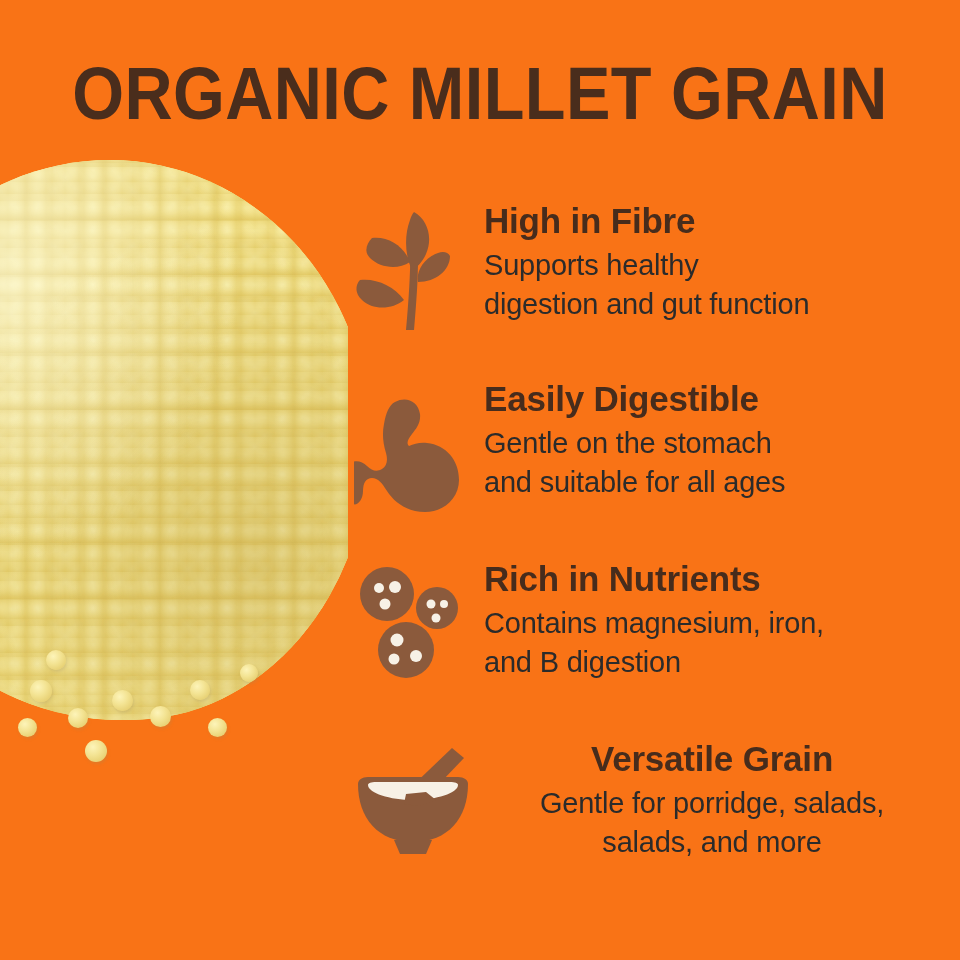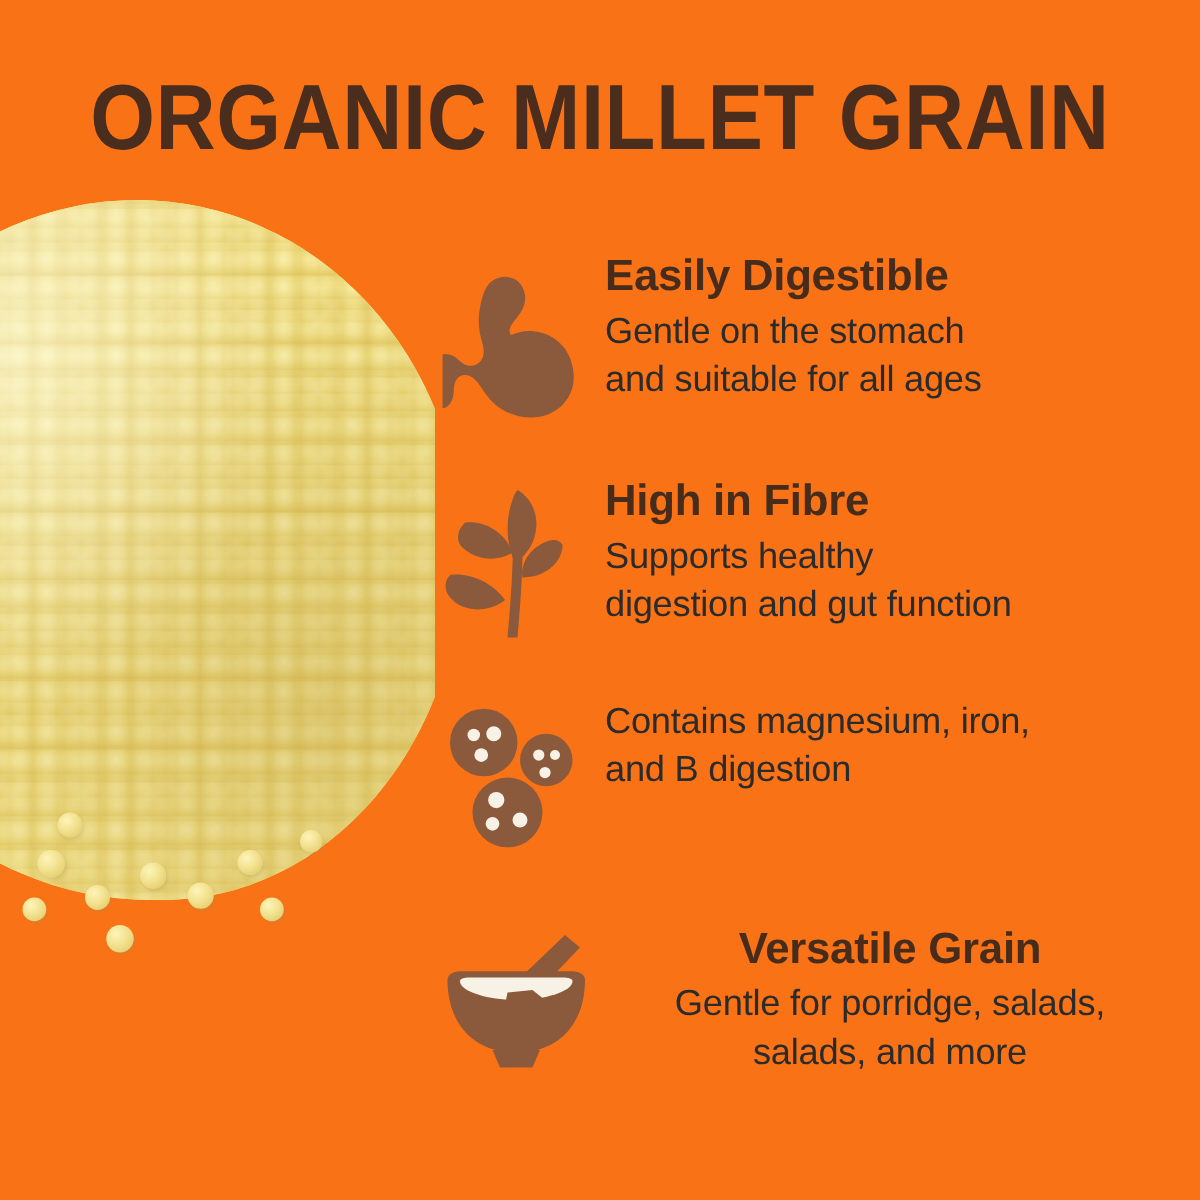--- a/index.html
+++ b/index.html
@@ -174,54 +174,54 @@
     <div class="scatter" style="left:190px; top:530px; width:20px; height:20px;"></div>
     <div class="scatter" style="left:18px;  top:568px; width:19px; height:19px;"></div>
     <div class="scatter" style="left:85px;  top:590px; width:22px; height:22px;"></div>
     <div class="scatter" style="left:208px; top:568px; width:19px; height:19px;"></div>
     <div class="scatter" style="left:240px; top:514px; width:18px; height:18px;"></div>
     <div class="scatter" style="left:46px;  top:500px; width:20px; height:20px;"></div>
   </div>
 
   <div id="features">
 
+    <div class="feature f2">
+      <div class="f-icon">
+        <svg width="112" height="126" viewBox="0 0 112 126" aria-hidden="true">
+          <g fill="#8B5A3C">
+
+            <path d="M56 24 C57 50 56 78 52 122 L60 122 C64 78 65 50 63 24 Z"></path>
+
+            <path d="M60 4 C74 12 79 30 72 46 C68 55 62 60 58 62 C51 48 50 28 56 12 C57 9 58 6 60 4 Z"></path>
+
+            <path d="M18 30 C34 28 50 38 56 54 C44 62 26 60 16 50 C10 44 12 36 18 30 Z"></path>
+
+            <path d="M96 48 C96 62 82 74 64 74 C62 63 70 50 84 45 C89 43 94 44 96 48 Z"></path>
+
+            <path d="M6 72 C22 70 40 78 50 92 C38 102 18 102 8 92 C1 86 1 77 6 72 Z"></path>
+          </g>
+        </svg>
+      </div>
+      <h3 class="f-head">High in Fibre</h3>
+      <p class="f-body">
+        <span>Supports healthy</span><br>
+        <span>digestion and gut function</span>
+      </p>
+    </div>
+
     <div class="feature f1">
       <div class="f-icon">
         <svg width="112" height="118" viewBox="0 0 112 118" aria-hidden="true">
           <path d="M41 6 C52 0 64 5 66 18 C67 27 62 33 58 38 C54 43 52 47 55 50 C60 48 66 46 73 47 C92 49 105 64 105 84 C105 102 90 116 71 116 C53 116 40 106 33 95 C28 87 24 82 18 82 C12 82 9 87 9 95 C9 104 3 110 -1 108 L-1 66 C3 64 9 66 13 70 C18 75 23 76 28 73 C33 70 34 64 32 57 C29 47 28 38 30 28 C32 17 35 9 41 6 Z" fill="#8B5A3C"></path>
         </svg>
       </div>
       <h3 class="f-head">Easily Digestible</h3>
       <p class="f-body">
         <span>Gentle on the stomach</span><br>
         <span>and suitable for all ages</span>
-      </p>
-    </div>
-
-    <div class="feature f2">
-      <div class="f-icon">
-        <svg width="112" height="126" viewBox="0 0 112 126" aria-hidden="true">
-          <g fill="#8B5A3C">
-
-            <path d="M56 24 C57 50 56 78 52 122 L60 122 C64 78 65 50 63 24 Z"></path>
-
-            <path d="M60 4 C74 12 79 30 72 46 C68 55 62 60 58 62 C51 48 50 28 56 12 C57 9 58 6 60 4 Z"></path>
-
-            <path d="M18 30 C34 28 50 38 56 54 C44 62 26 60 16 50 C10 44 12 36 18 30 Z"></path>
-
-            <path d="M96 48 C96 62 82 74 64 74 C62 63 70 50 84 45 C89 43 94 44 96 48 Z"></path>
-
-            <path d="M6 72 C22 70 40 78 50 92 C38 102 18 102 8 92 C1 86 1 77 6 72 Z"></path>
-          </g>
-        </svg>
-      </div>
-      <h3 class="f-head">High in Fibre</h3>
-      <p class="f-body">
-        <span>Supports healthy</span><br>
-        <span>digestion and gut function</span>
       </p>
     </div>
 
     <div class="feature f3">
       <div class="f-icon">
         <svg width="112" height="112" viewBox="0 0 112 112" aria-hidden="true">
           <g fill="#8B5A3C">
             <circle cx="33" cy="28" r="27"></circle>
             <circle cx="83" cy="42" r="21"></circle>
             <circle cx="52" cy="84" r="28"></circle>
@@ -232,20 +232,21 @@
             <circle cx="31" cy="38" r="5.5"></circle>
             <circle cx="77" cy="38" r="4.5"></circle>
             <circle cx="90" cy="38" r="4"></circle>
             <circle cx="82" cy="52" r="4.5"></circle>
             <circle cx="43" cy="74" r="6.5"></circle>
             <circle cx="40" cy="93" r="5.5"></circle>
             <circle cx="62" cy="90" r="6"></circle>
           </g>
         </svg>
       </div>
+      <h3 class="f-head">Rich in Nutrients</h3>
       <p class="f-body">
         <span>Contains magnesium, iron,</span><br>
         <span>and B digestion</span>
       </p>
     </div>
 
     <div class="feature f4">
       <div class="f-icon">
         <svg width="116" height="110" viewBox="0 0 116 110" aria-hidden="true">
           <g fill="#8B5A3C">

